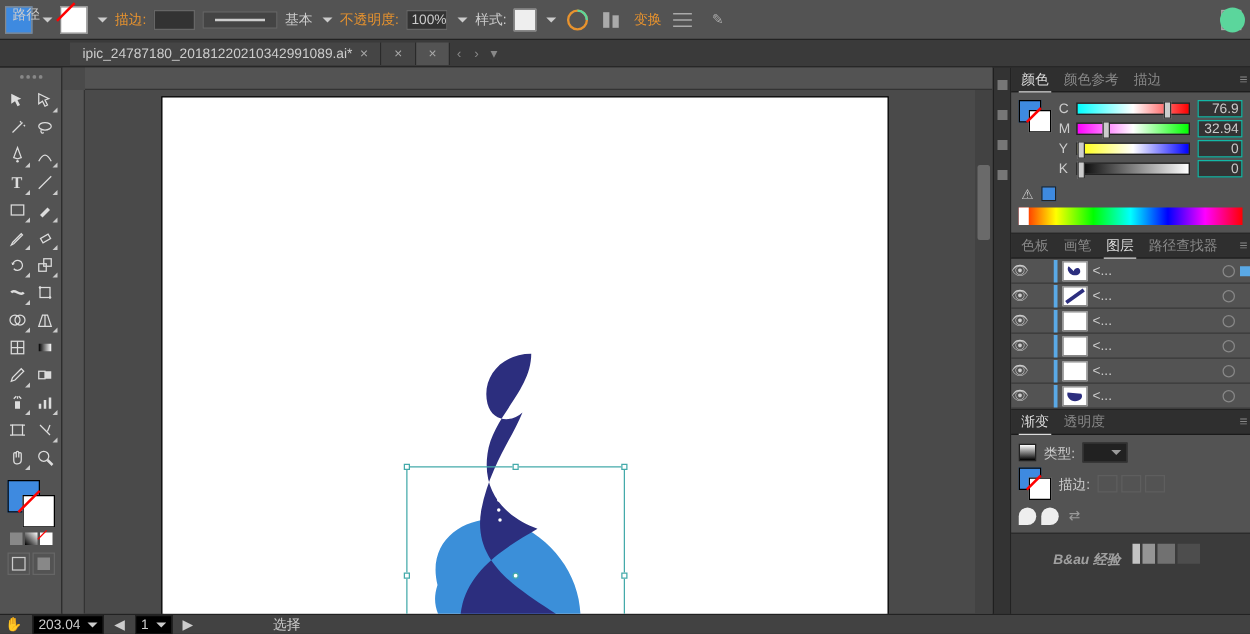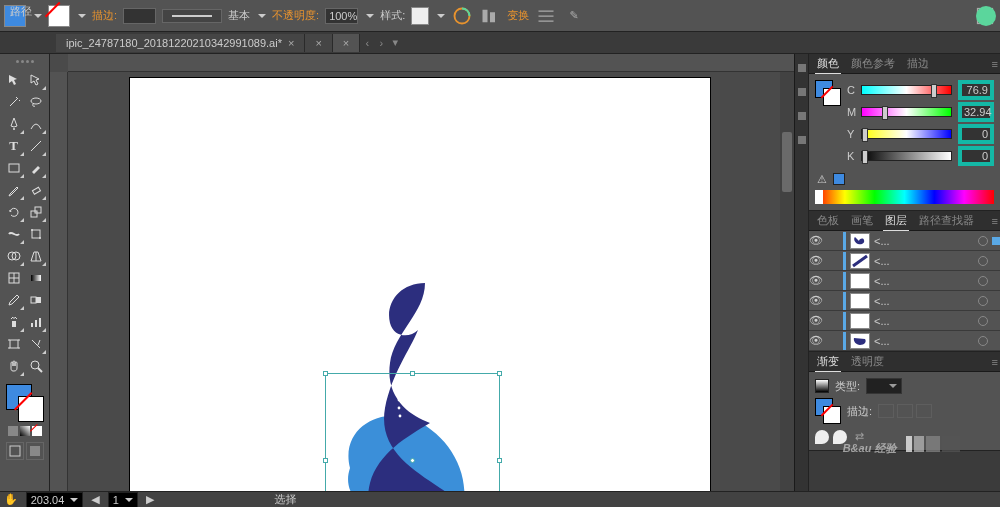--- a/index.html
+++ b/index.html
@@ -59,21 +59,21 @@
 .pn-flex{position:absolute;right:2px;color:#888}
 .pn-body{background:#535353;padding:6px}
 .color-row{display:flex;align-items:center;gap:6px;margin-bottom:2px}
 .clabel{width:8px;color:#ccc}
 .slider{flex:1;height:10px;position:relative;border:1px solid #222}
 .sl-c{background:linear-gradient(90deg,#0ff,#fff,#f00)}
 .sl-m{background:linear-gradient(90deg,#f0f,#fff,#0f0)}
 .sl-y{background:linear-gradient(90deg,#ff0,#fff,#00f)}
 .sl-k{background:linear-gradient(90deg,#000,#fff)}
 .sthumb{position:absolute;top:-2px;width:6px;height:14px;background:#ccc;border:1px solid #333}
-.cval{width:36px;background:#333;border:4px solid #14b8a6;padding:0 2px;text-align:right}
+.cval{width:36px;background:#333;border:1px solid #14b8a6;padding:0 2px;text-align:right}
 .spectrum{height:14px;background:linear-gradient(90deg,red,yellow,lime,cyan,blue,magenta,red);margin-top:4px;position:relative}
 .spectrum::before{content:"";position:absolute;left:0;top:0;width:8px;height:14px;background:#fff}
 .layer-row{display:flex;align-items:center;height:20px;border-bottom:1px solid #3a3a3a;gap:4px}
 .eye{width:14px;text-align:center}
 .lock{width:12px}
 .bar{width:3px;height:18px;background:#5aa9e6}
 .lthumb{width:20px;height:16px;background:#fff;border:1px solid #888;display:flex;align-items:center;justify-content:center}
 .lname{flex:1}
 .ltgt{width:10px;height:10px;border:1px solid #888;border-radius:50%}
 .lsel{width:8px;height:8px;background:#5aa9e6}
@@ -602,21 +602,21 @@
   <div class="dropdown">
       <span>203.04</span>
       <span class="dd-tri"></span>
     </div>
   <span>◀</span>
   <div class="dropdown">
       <span>1</span>
       <span class="dd-tri"></span>
     </div>
   <span>▶</span>
-  <span style="margin-left:112px">选择</span>
+  <span style="margin-left:56px">选择</span>
 </div>
 
 <div class="wm">
   <span>B&amp;au 经验</span>
   <span class="wm-bars">
       <span style="width:6px;background:#fff"></span>
       <span style="width:10px;background:#bbb"></span>
       <span style="width:14px;background:#888"></span>
       <span style="width:18px;background:#555"></span>
     </span>

